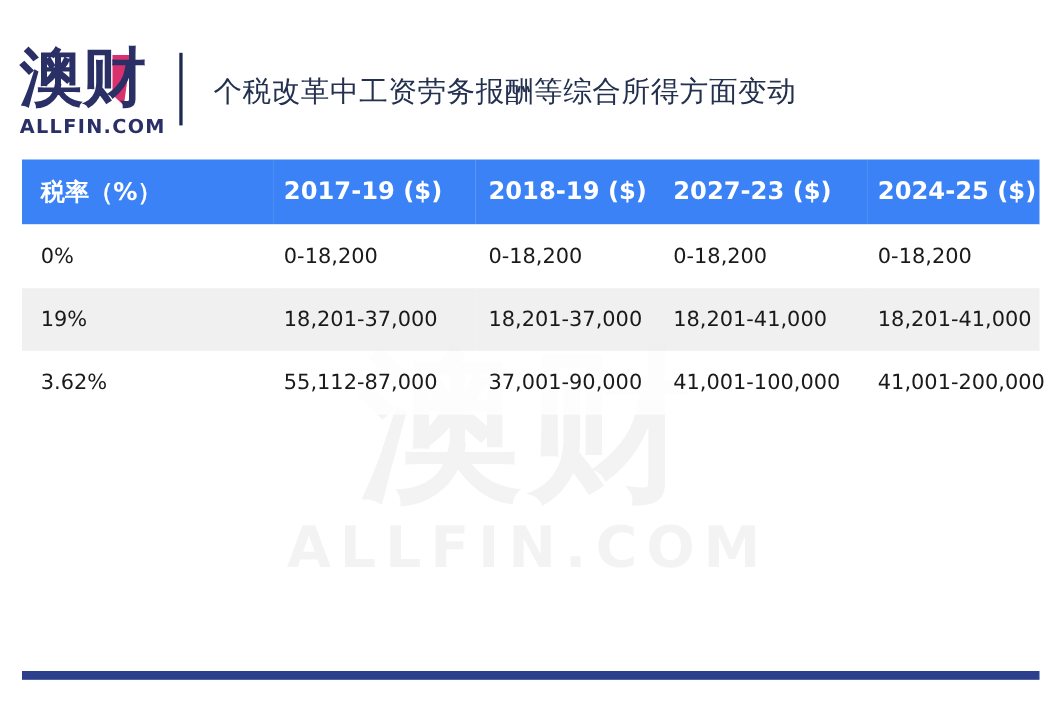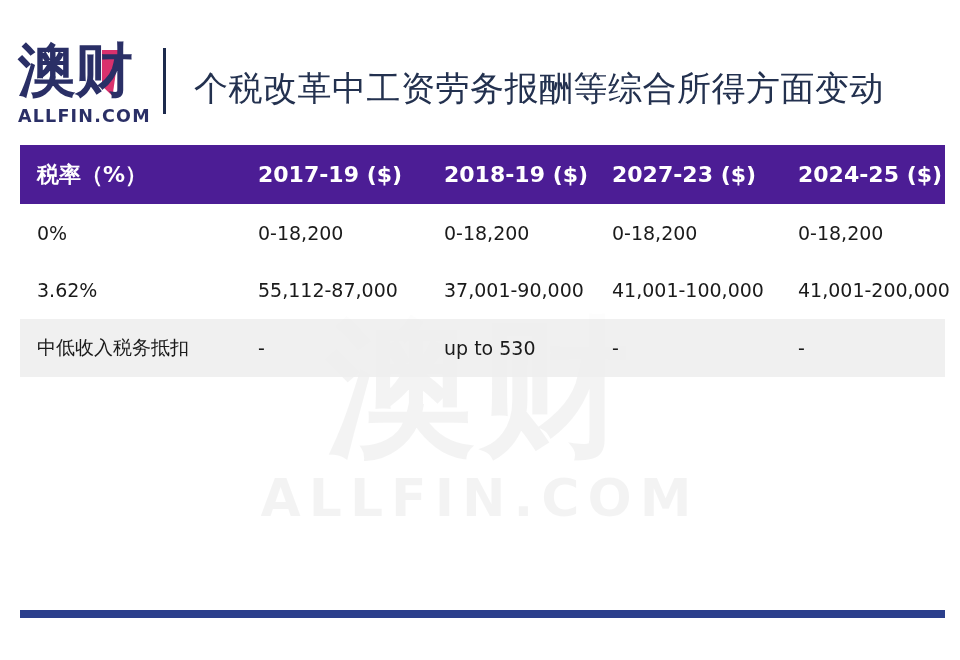--- a/index.html
+++ b/index.html
@@ -74,21 +74,21 @@
     top: 48px;
     width: 3px;
     height: 66px;
     background: #1d2a4d;
   }
   .page-title {
     position: absolute;
     left: 194px;
     top: 66px;
     font-family: "DejaVu Sans", "Liberation Sans", sans-serif;
-    font-size: 34px;
+    font-size: 26px;
     color: #23314f;
     letter-spacing: 0.5px;
     white-space: nowrap;
   }
 
   
   .table-wrap {
     position: absolute;
     left: 20px;
     top: 145px;
@@ -130,21 +130,21 @@
   }
   table.tax {
     position: relative;
     z-index: 2;
     border-collapse: collapse;
     width: 925px;
     table-layout: fixed;
     background: transparent;
   }
   table.tax thead th {
-    background: #4c1d95;
+    background: #3b82f6;
     color: #ffffff;
     font-family: "DejaVu Sans", "Liberation Sans", sans-serif;
     font-size: 22px;
     font-weight: bold;
     text-align: left;
     height: 59px;
     padding: 0;
     vertical-align: middle;
     white-space: nowrap;
   }
@@ -223,31 +223,31 @@
       </tr>
     </thead>
     <tbody>
       <tr class="odd">
         <td class="pad0">0%</td>
         <td class="pad1">0-18,200</td>
         <td class="pad2">0-18,200</td>
         <td class="pad3">0-18,200</td>
         <td class="pad4">0-18,200</td>
       </tr>
+      <tr class="even">
+        <td class="pad0">19%</td>
+        <td class="pad1">18,201-37,000</td>
+        <td class="pad2">18,201-37,000</td>
+        <td class="pad3">18,201-41,000</td>
+        <td class="pad4">18,201-41,000</td>
+      </tr>
       <tr class="odd">
         <td class="pad0">3.62%</td>
         <td class="pad1">55,112-87,000</td>
         <td class="pad2">37,001-90,000</td>
         <td class="pad3">41,001-100,000</td>
         <td class="pad4">41,001-200,000</td>
       </tr>
-      <tr class="even">
-        <td class="pad0">中低收入税务抵扣</td>
-        <td class="pad1">-</td>
-        <td class="pad2">up to 530</td>
-        <td class="pad3">-</td>
-        <td class="pad4">-</td>
-      </tr>
     </tbody>
   </table>
 </div>
 
 <div class="bottom-bar"></div>
 
 </body></html>

